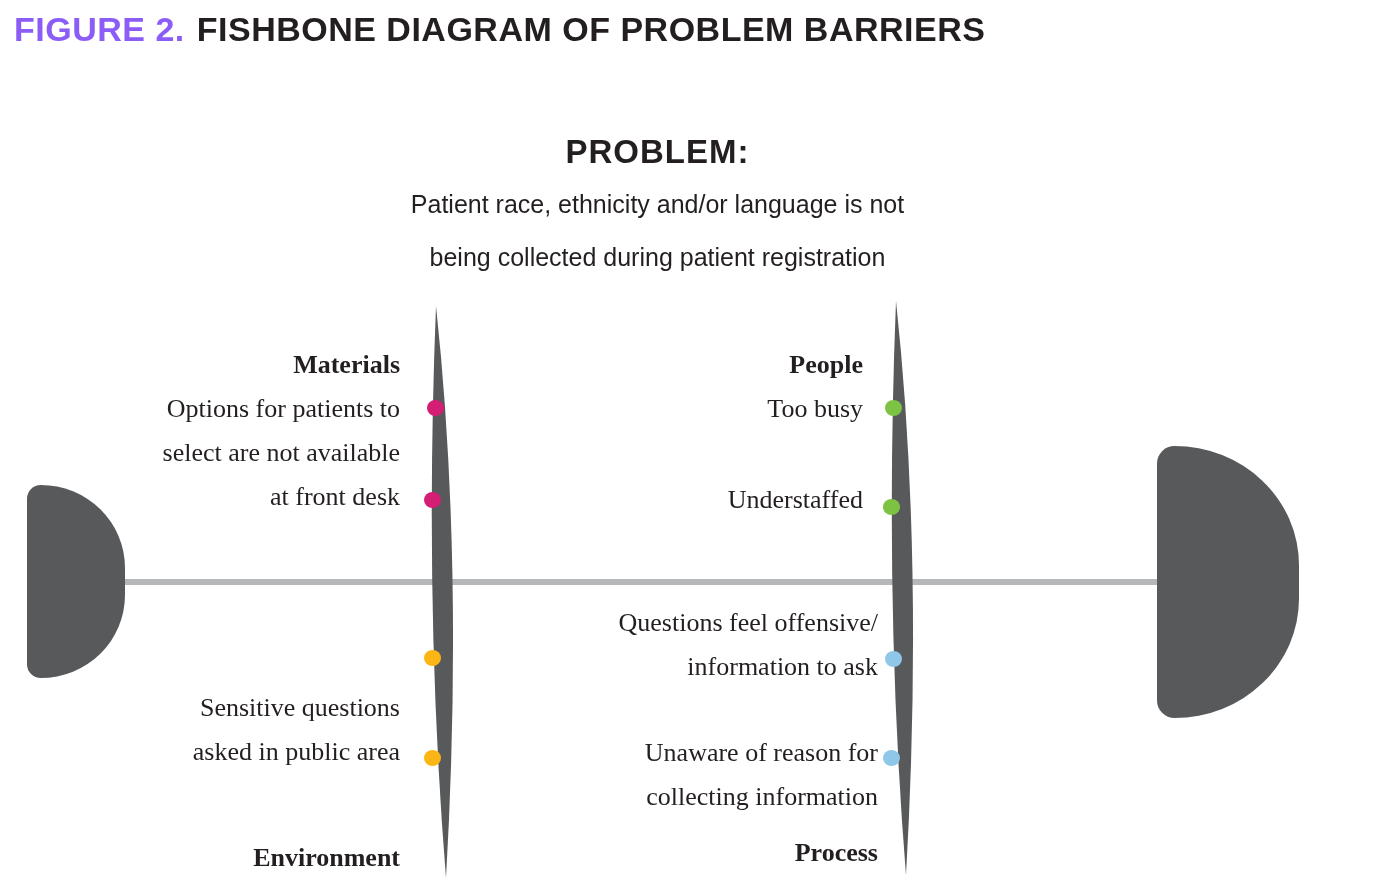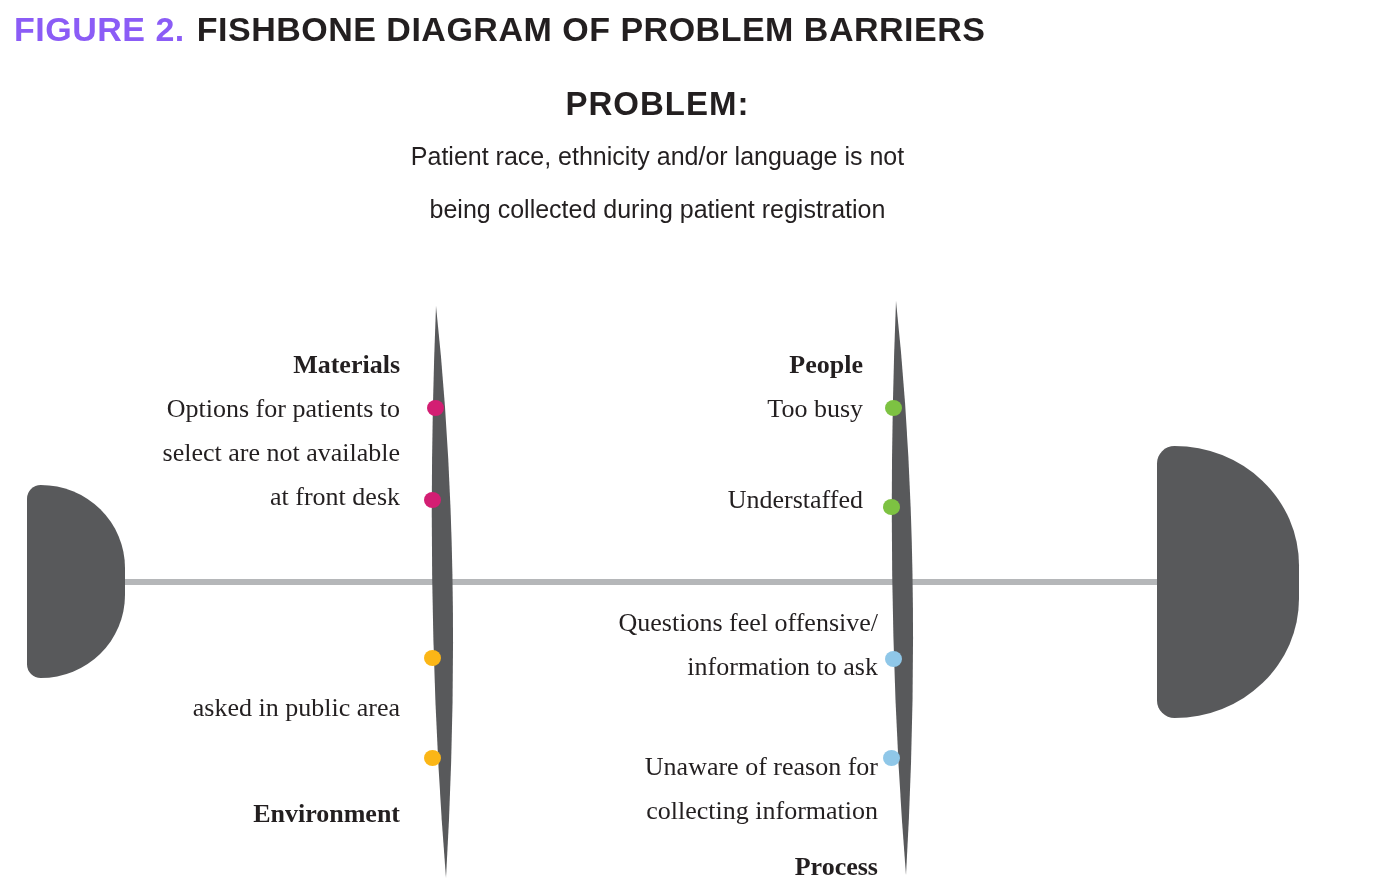--- a/index.html
+++ b/index.html
@@ -30,20 +30,21 @@
     left: 0;
     top: 84px;
     width: 1315px;
     text-align: center;
   }
   .problem-heading {
     font-size: 33px;
     font-weight: bold;
     letter-spacing: 1px;
     line-height: 40px;
+    margin-top: 48px;
   }
   .problem-lines { margin-top: 6px; }
   .problem-line {
     font-size: 25px;
     line-height: 53px;
   }
 
   
   .spine {
     position: absolute;
@@ -94,21 +95,21 @@
     font-size: 26px;
     line-height: 44px;
     font-family: Liberation Serif, serif;
   }
   .cat-label { font-weight: bold; }
   .block-materials   { top: 343px; width: 400px; }
   .block-people      { top: 343px; width: 863px; }
   .block-environment { top: 686px; width: 400px; }
   .block-process     { top: 601px; width: 878px; }
   .gap-people  { margin-top: 47px; }
-  .gap-process { margin-top: 56px; }
+  .gap-process { margin-top: 42px; }
   .gap-env-label { margin-top: 62px; }
   .gap-proc-label { margin-top: 12px; }
 </style>
 </head>
 <body>
 
 <div class="canvas">
 
   <div class="figure-title">
     <span class="accent" style="color: #8b5cf6;">FIGURE 2.</span><span>FISHBONE DIAGRAM OF PROBLEM BARRIERS</span>
@@ -160,17 +161,18 @@
 
   <div class="cause-block block-process">
     <div>Questions feel offensive/</div>
     <div>information to ask</div>
     <div class="gap-process">Unaware of reason for</div>
     <div>collecting information</div>
     <div class="cat-label gap-proc-label">Process</div>
   </div>
 
   <div class="cause-block block-environment">
+    <div>Sensitive questions</div>
     <div>asked in public area</div>
     <div class="cat-label gap-env-label">Environment</div>
   </div>
 
 </div>
 
 </body></html>

